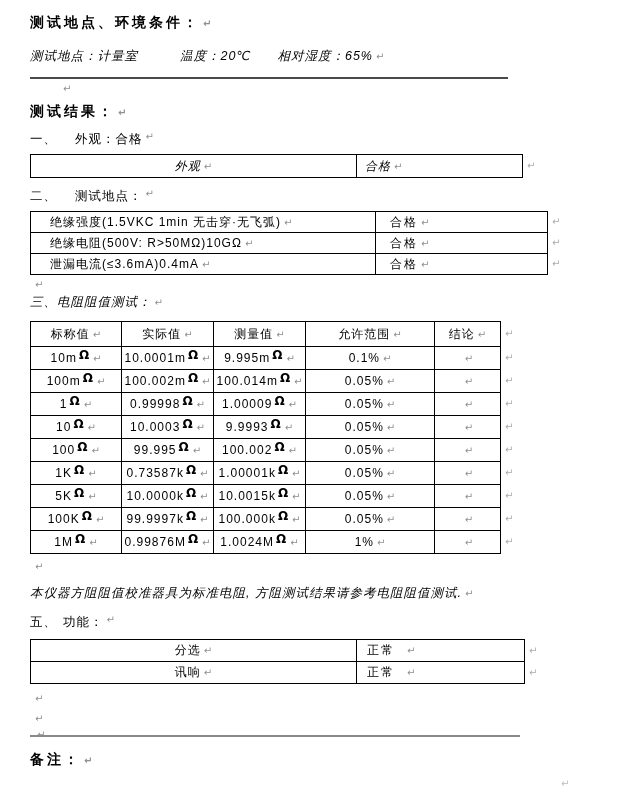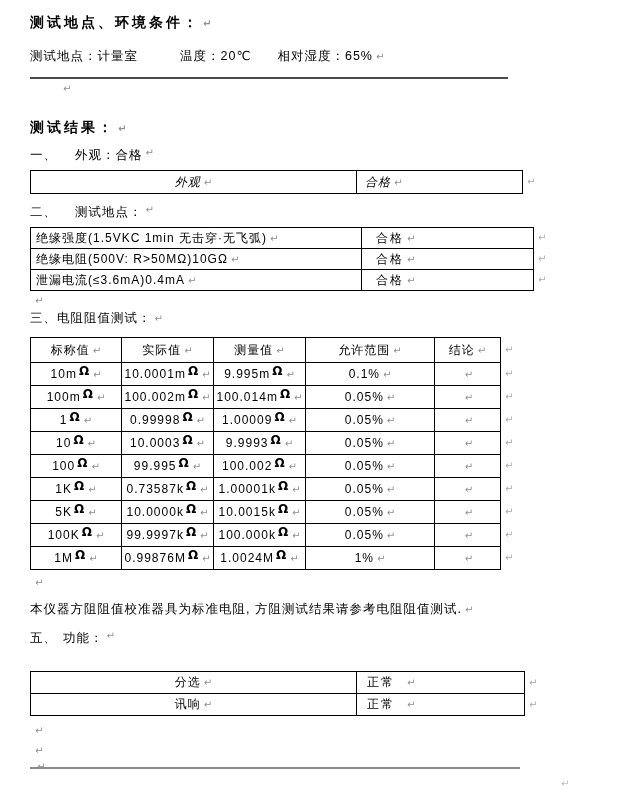--- a/index.html
+++ b/index.html
@@ -4,21 +4,21 @@
 <style>
   html,body { margin:0; padding:0; background:#ffffff; }
   body {
     width:622px; height:792px; overflow:hidden; position:relative;
     font-family:"Liberation Sans","DejaVu Sans",sans-serif;
     color:#000;
   }
   .page { position:relative; width:622px; height:792px; box-sizing:border-box; padding:8px 0 0 30px; }
 
   .sec-title { font-size:14px; font-weight:bold; letter-spacing:3px; margin:0; }
-  .body-line { font-size:12.5px; letter-spacing:1px; margin:0; }
+  .body-line { font-size:12.5px; letter-spacing:1px; margin:0;font-style:italic; }
   .gap { display:inline-block; }
 
   .rule-top { border:none; border-top:2px solid #4a4a4a; width:478px; margin:12px 0 0 0; }
   .rule-bottom { border:none; border-top:2px solid #8a8a8a; width:490px; margin:0; }
   .rule-wrap { position:relative; margin-top:10px; height:8px; }
   .rule-wrap .pilcrow { position:absolute; left:4px; top:-6px; }
 
   .pilcrow {
     color:#8f8f8f; font-size:10px; margin-left:3px;
     font-family:"DejaVu Sans",sans-serif; letter-spacing:0;
@@ -29,21 +29,21 @@
   table { border-collapse:collapse; table-layout:fixed; }
   td, th { border:1px solid #000; font-size:12px; font-weight:normal; padding:0; letter-spacing:1px; overflow:hidden; white-space:nowrap; }
 
   .t-app { width:482px;font-style:italic; }
   .t-app td { height:22px; }
   .t-app .c-label { width:325px; text-align:center; }
   .t-app .c-result { width:157px; text-align:left; padding-left:8px; }
 
   .t-safe { width:482px; }
   .t-safe td { height:20px; }
-  .t-safe .c-item { width:325px; text-align:left; padding-left:5px;margin-left:40px; }
+  .t-safe .c-item { width:325px; text-align:left; padding-left:19px;margin-left:40px; }
   .t-safe .c-result { width:157px; text-align:left; padding-left:14px; letter-spacing:2px; }
 
   .t-res { width:465px; }
   .t-res thead td { height:24px; text-align:center; }
   .t-res td { height:22px; text-align:center; }
   .t-res .col0 { width:90px; } .t-res .col1 { width:91px; } .t-res .col2 { width:91px; }
   .t-res .col3 { width:128px; } .t-res .col4 { width:65px; }
 
   .t-func { width:482px; }
   .t-func td { height:21px; }
@@ -51,21 +51,21 @@
   .t-func .c-result { width:157px; text-align:left; padding-left:10px; letter-spacing:2px; }
   .t-func .c-result .pilcrow { margin-left:12px; }
 
   .ohm { font-weight:bold; position:relative; top:-3px; margin-left:2px; font-size:12px; font-family:"DejaVu Sans",sans-serif; }
 
   .side-marks { position:absolute; left:calc(100% + 4px); top:0; display:flex; flex-direction:column; }
   .side-marks .sidemark { display:flex; align-items:center; height:22px; opacity:0.75; margin-left:0; }
 
   .list-line { display:flex; font-size:12.5px; letter-spacing:1px; margin:0; }
 
-  .mt6{margin-top:6px}.mt8{margin-top:24px}.mt10{margin-top:10px}.mt12{margin-top:12px}.mt16{margin-top:16px}
+  .mt6{margin-top:6px}.mt8{margin-top:8px}.mt10{margin-top:10px}.mt12{margin-top:12px}.mt16{margin-top:16px}
 
   .abs-mark { position:absolute; left:558px; top:778px; opacity:0.6; }
 </style>
 </head>
 <body>
 
 <div class="page">
 
   <h1 class="sec-title mt6"><span>测试地点、环境条件：</span><span class="pilcrow">↵</span></h1>
 

